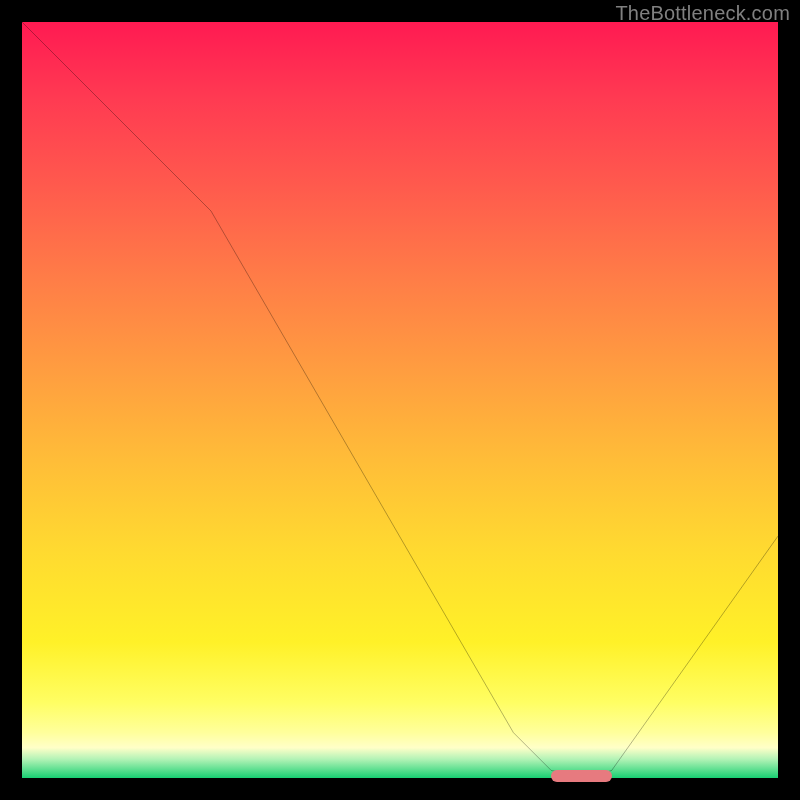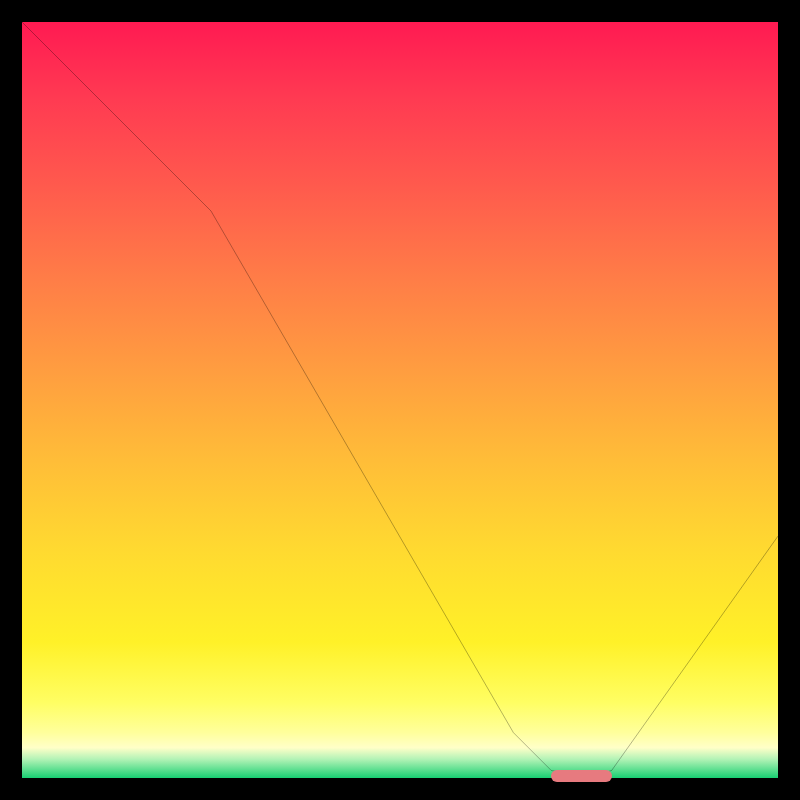--- a/index.html
+++ b/index.html
@@ -70,13 +70,14 @@
 
   <div class="plot-area">
 
     <svg class="curve" viewBox="0 0 100 100" preserveAspectRatio="none">
       <path id="curve-path" fill="none" stroke="#000" stroke-width="0.3" vector-effect="non-scaling-stroke" d="M0,0 L12,12 L25,25 L65,94 L70,99 L75,100 L78,99 L100,68"></path>
     </svg>
 
     <div class="marker" id="marker" style="left: 529.2px; width: 60.48px; bottom: -4px;"></div>
   </div>
 
+  <div class="watermark">TheBottleneck.com</div>
 </div>
 
 </body></html>

